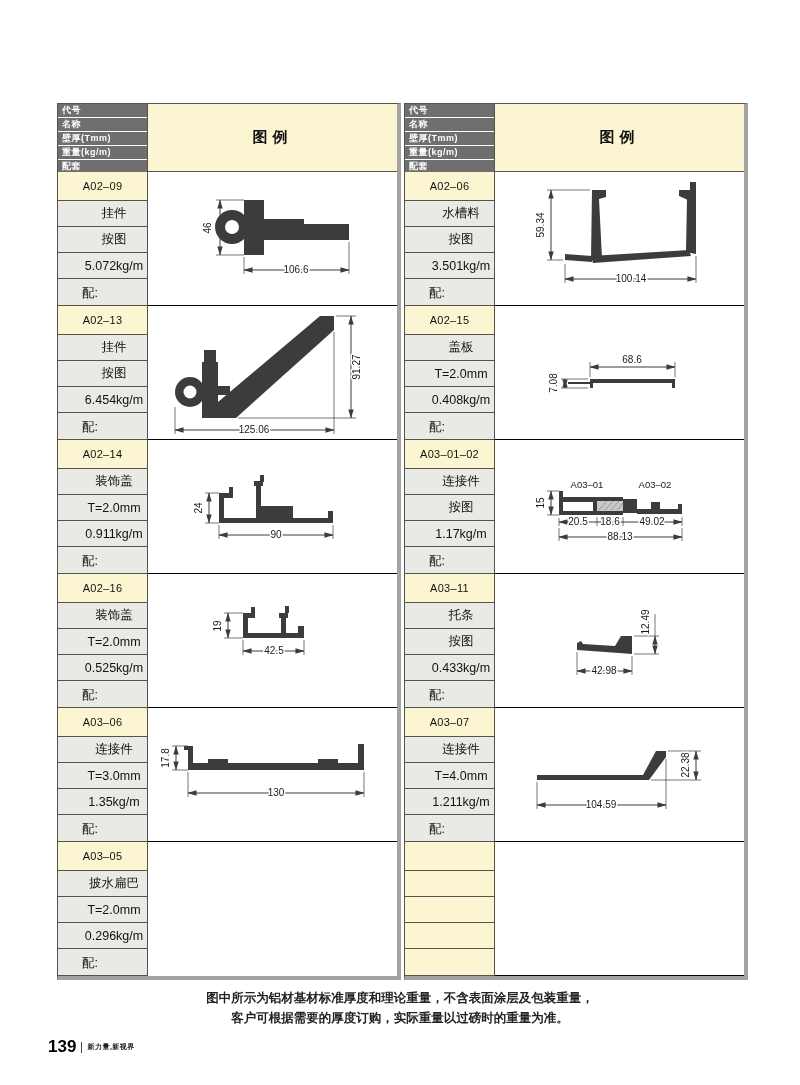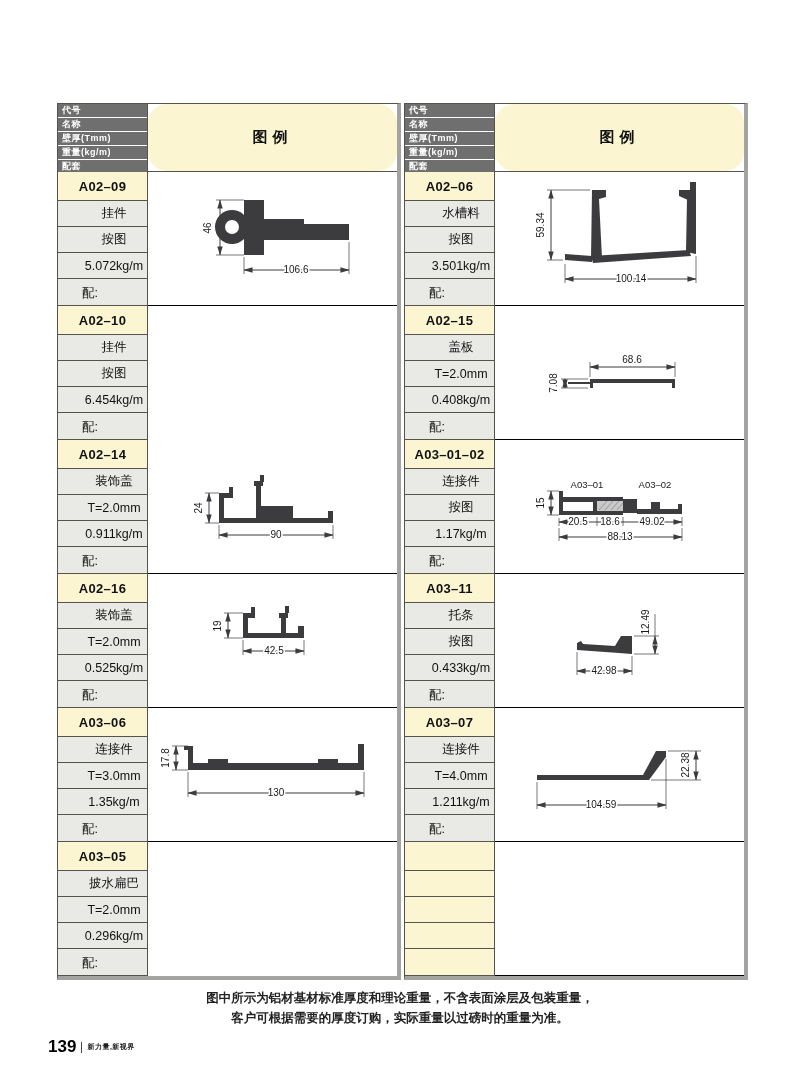--- a/index.html
+++ b/index.html
@@ -3,25 +3,25 @@
 <meta charset="utf-8">
 <style>
   html,body{margin:0;padding:0;background:#fff;}
   body{width:800px;height:1085px;position:relative;font-family:"Liberation Sans","DejaVu Sans",sans-serif;color:#111;}
   .sheet{position:absolute;left:57px;top:103px;display:flex;gap:3px;}
   .ptable{width:344px;box-sizing:border-box;border-left:1px solid #54544c;border-top:1px solid #54544c;
           border-right:4px solid #a3a3a1;border-bottom:4px solid #a3a3a1;background:#fff;}
   .thead{display:flex;height:67px;border-bottom:1px solid #54544c;}
   .hlabels{width:90px;display:flex;flex-direction:column;gap:1px;background:#fff;border-right:1px solid #54544c;box-sizing:border-box;}
   .hcell{flex:1;background:#6f6f6f;color:#fff;font-size:9px;font-weight:bold;display:flex;align-items:center;padding-left:4px;letter-spacing:.5px;}
-  .hlegend{flex:1;background:#fbf6d1;display:flex;align-items:center;justify-content:center;font-size:15px;font-weight:bold;letter-spacing:5px;border-radius:19px;}
+  .hlegend{flex:1;background:#fbf6d1;display:flex;align-items:center;justify-content:center;font-size:15px;font-weight:bold;letter-spacing:5px;}
   .entry{display:flex;height:134px;}
   .lcol{width:90px;display:flex;flex-direction:column;border-right:1px solid #54544c;box-sizing:border-box;}
   .c{border-bottom:1px solid #54544c;background:#e9e9e6;display:flex;align-items:center;justify-content:center;font-size:12.5px;}
-  .c.code{height:28px;background:#fbf6d1;font-weight:bold;font-size:13px;letter-spacing:.3px;}
+  .c.code{height:28px;background:#fbf6d1;font-weight:normal;font-size:11px;letter-spacing:.3px;}
   .c.n{height:25px;padding-left:23px;}
   .c.m{flex:1;justify-content:flex-start;align-items:flex-start;padding:6px 0 0 24px;}
   .dcell{flex:1;background:#fff;border-bottom:1px solid #000000;position:relative;}
   .dcell svg{position:absolute;left:0;top:0;}
   .entry-empty .c{background:#fbf6d1;}
   .prof{fill:#3c3c3e;stroke:none;}
   .dim{stroke:#3c3c3e;stroke-width:1;fill:none;}
   .ext{stroke:#3c3c3e;stroke-width:.7;fill:none;}
   .hatch{fill:#c9c9c9;}
   .hl{stroke:#8a8a8a;stroke-width:.8;}
@@ -79,25 +79,43 @@
           <line class="ext" x1="96" y1="85" x2="96" y2="102"></line>
             <line class="ext" x1="201" y1="70" x2="201" y2="102"></line>
           <line class="dim" x1="96" y1="98" x2="201" y2="98" marker-start="url(#arr)" marker-end="url(#arr)"></line>
           <text class="dtx" x="148" y="101" text-anchor="middle">106.6</text>
         </svg>
       </div>
     </div>
 
     <div class="entry">
       <div class="lcol">
-        <div class="c code">A02–10</div>
+        <div class="c code">A02–13</div>
         <div class="c n">挂件</div>
         <div class="c n">按图</div>
         <div class="c n">6.454kg/m</div>
         <div class="c m">配:</div>
+      </div>
+      <div class="dcell">
+        <svg width="251" height="133" viewBox="0 0 251 133">
+          <circle class="prof" cx="42" cy="86" r="15"></circle>
+            <circle cx="42" cy="86" r="6.5" fill="#fff"></circle>
+          <rect class="prof" x="54" y="56" width="16" height="56"></rect>
+          <rect class="prof" x="56" y="44" width="12" height="12"></rect>
+          <rect class="prof" x="70" y="80" width="12" height="9"></rect>
+          <polygon class="prof" points="70,96 172,10 186,10 186,24 88,112 70,112"></polygon>
+          <line class="ext" x1="188" y1="10" x2="208" y2="10"></line>
+            <line class="ext" x1="90" y1="112" x2="208" y2="112"></line>
+          <line class="dim" x1="203" y1="10" x2="203" y2="112" marker-start="url(#arr)" marker-end="url(#arr)"></line>
+          <text class="dtx" transform="rotate(-90 212 61)" x="212" y="61" text-anchor="middle">91.27</text>
+          <line class="ext" x1="27" y1="101" x2="27" y2="128"></line>
+            <line class="ext" x1="186" y1="26" x2="186" y2="128"></line>
+          <line class="dim" x1="27" y1="124" x2="186" y2="124" marker-start="url(#arr)" marker-end="url(#arr)"></line>
+          <text class="dtx" x="106" y="127" text-anchor="middle">125.06</text>
+        </svg>
       </div>
     </div>
 
     <div class="entry">
       <div class="lcol">
         <div class="c code">A02–14</div>
         <div class="c n">装饰盖</div>
         <div class="c n">T=2.0mm</div>
         <div class="c n">0.911kg/m</div>
         <div class="c m">配:</div>

